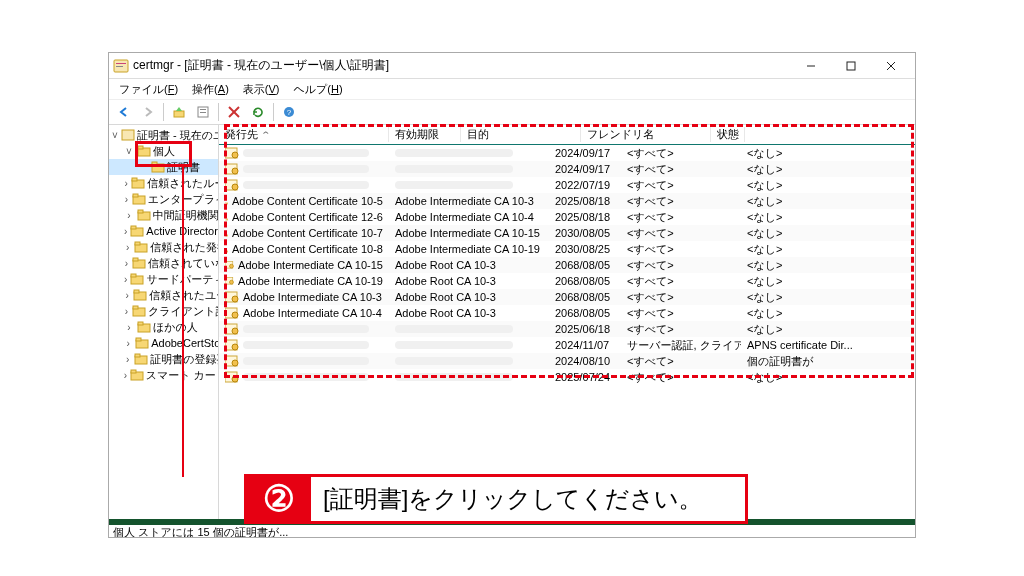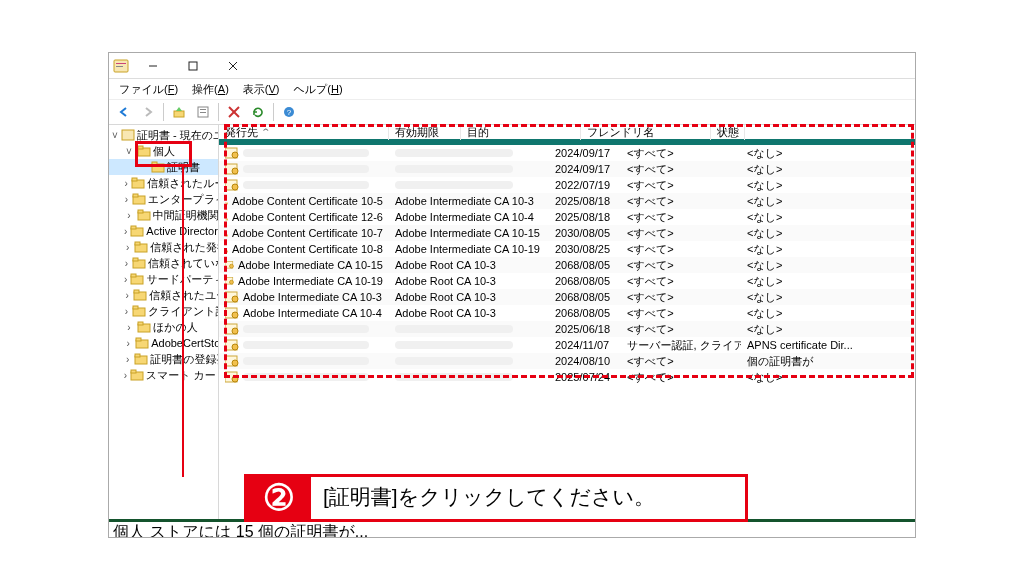--- a/index.html
+++ b/index.html
@@ -20,52 +20,53 @@
   .client { flex: 1; display: flex; min-height: 0; }
   .tree { width: 110px; min-width: 110px; border-right: 1px solid #d8d8d8; overflow: hidden; padding: 2px 0; white-space: nowrap; }
   .tnode { display: flex; align-items: center; height: 16px; padding-left: 2px; gap: 2px; }
   .tnode .exp { width: 12px; text-align: center; color: #555; font-size: 10px; }
   .tnode .fcert, .tnode .fldr { width: 14px; height: 14px; display: inline-flex; }
   .tnode .lbl { overflow: hidden; text-overflow: clip; }
   .indent1 { padding-left: 14px; }
   .indent2 { padding-left: 28px; }
   .fldr svg rect { fill: #f7d774; stroke: #c9a227; }
   .list { flex: 1; display: flex; flex-direction: column; overflow: hidden; }
-  .lhead { display: flex; height: 20px; align-items: center; background: #fff; border-bottom: 6px solid #0f766e; font-size: 11px; }
+  .lhead { display: flex; height: 20px; align-items: center; background: #fff; border-bottom: 1px solid #0f766e; font-size: 11px; }
   .lcol { border-right: 1px solid #e8e8e8; padding: 0 6px; overflow: hidden; white-space: nowrap; text-overflow: ellipsis; display:flex; align-items:center; }
   .lcol.sort::after { content: "⌃"; font-size: 9px; margin-left: 4px; color: #666; transform: scaleX(1.4); }
   .lrow { display: flex; height: 16px; }
   .lrow:nth-child(even) { background: #fafafa; }
   .lcell { padding: 0 6px; overflow: hidden; white-space: nowrap; text-overflow: ellipsis; display:flex; align-items:center; gap:4px; font-size: 11px; }
   .certicon { width: 14px; height: 12px; display: inline-block; }
   .redact { background: #f0f0f0; border-radius: 6px; height: 8px; width: 80%; }
   .c0 { width: 170px; } .c1 { width: 160px; } .c2 { width: 72px; } .c3 { width: 120px; } .c4 { width: 130px; } .c5 { width: 34px; }
-  .statusbar { height: 18px; border-top: 3px solid #14532d; padding: 0 4px; font-size: 16px; overflow:hidden; white-space:nowrap; }
+  .statusbar { height: 18px; border-top: 6px solid #14532d; padding: 0 4px; font-size: 11px; overflow:hidden; white-space:nowrap; }
 
   .hl-tree { position: absolute; border: 3px solid #e60012; z-index: 5; }
   .hl-list { position: absolute; border: 3px dashed #e60012; z-index: 5; }
   .arrow-v { position: absolute; width: 2px; background: #e60012; z-index: 6; }
   .callout { position: absolute; border: 3px solid #e60012; background: #fff; display: flex; z-index: 7; }
   .callout .badge { width: 64px; background: #e60012; color: #fff; font-size: 36px; display: flex; align-items: center; justify-content: center; font-weight: 700; }
-  .callout .msg { padding: 6px 12px; font-size: 21px; line-height: 1.35; }
+  .callout .msg { padding: 6px 12px; font-size: 24px; line-height: 1.35; }
 </style>
 </head>
 <body>
 
 <div class="stage">
   <div class="window">
 
     <div class="titlebar">
       <span class="icon">
         <svg viewBox="0 0 16 16">
             <rect x="1" y="2" width="14" height="12" rx="1" fill="#f8e7b3" stroke="#c9a227"></rect>
             <rect x="3" y="5" width="10" height="1" fill="#c47"></rect>
             <rect x="3" y="8" width="7" height="1" fill="#888"></rect>
           </svg>
       </span>
+      <span class="title">certmgr - [証明書 - 現在のユーザー\個人\証明書]</span>
       <div class="winctrl">
         <div class="winbtn">
             <svg width="10" height="10">
               <line x1="1" y1="5" x2="9" y2="5" stroke="#222"></line>
             </svg>
           </div>
         <div class="winbtn">
             <svg width="10" height="10">
               <rect x="1" y="1" width="8" height="8" fill="none" stroke="#222"></rect>
             </svg>

